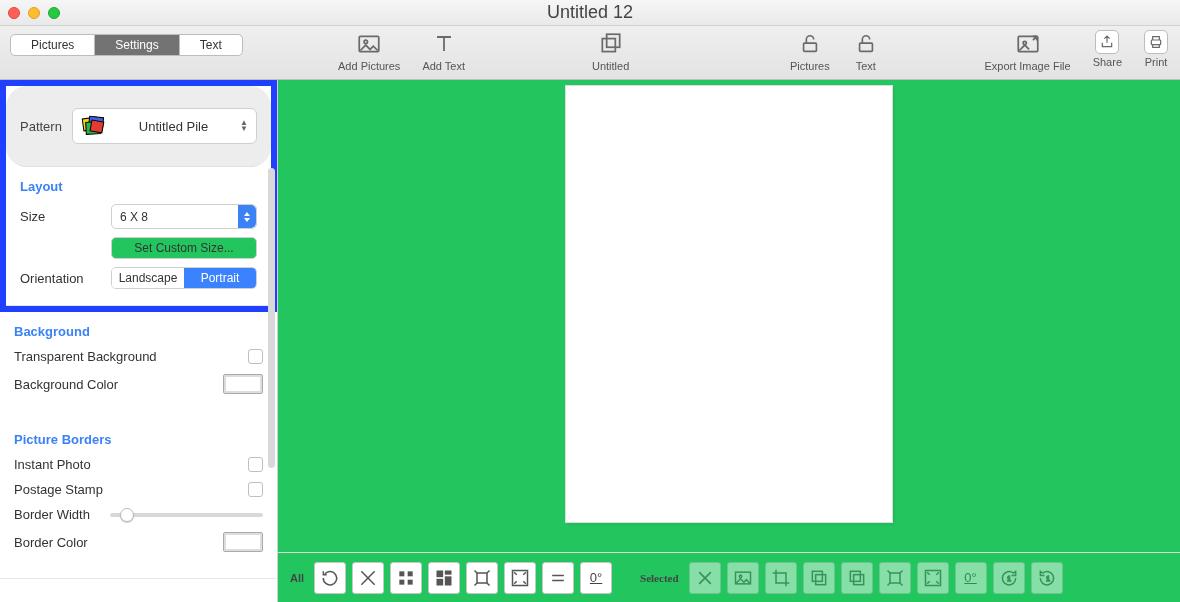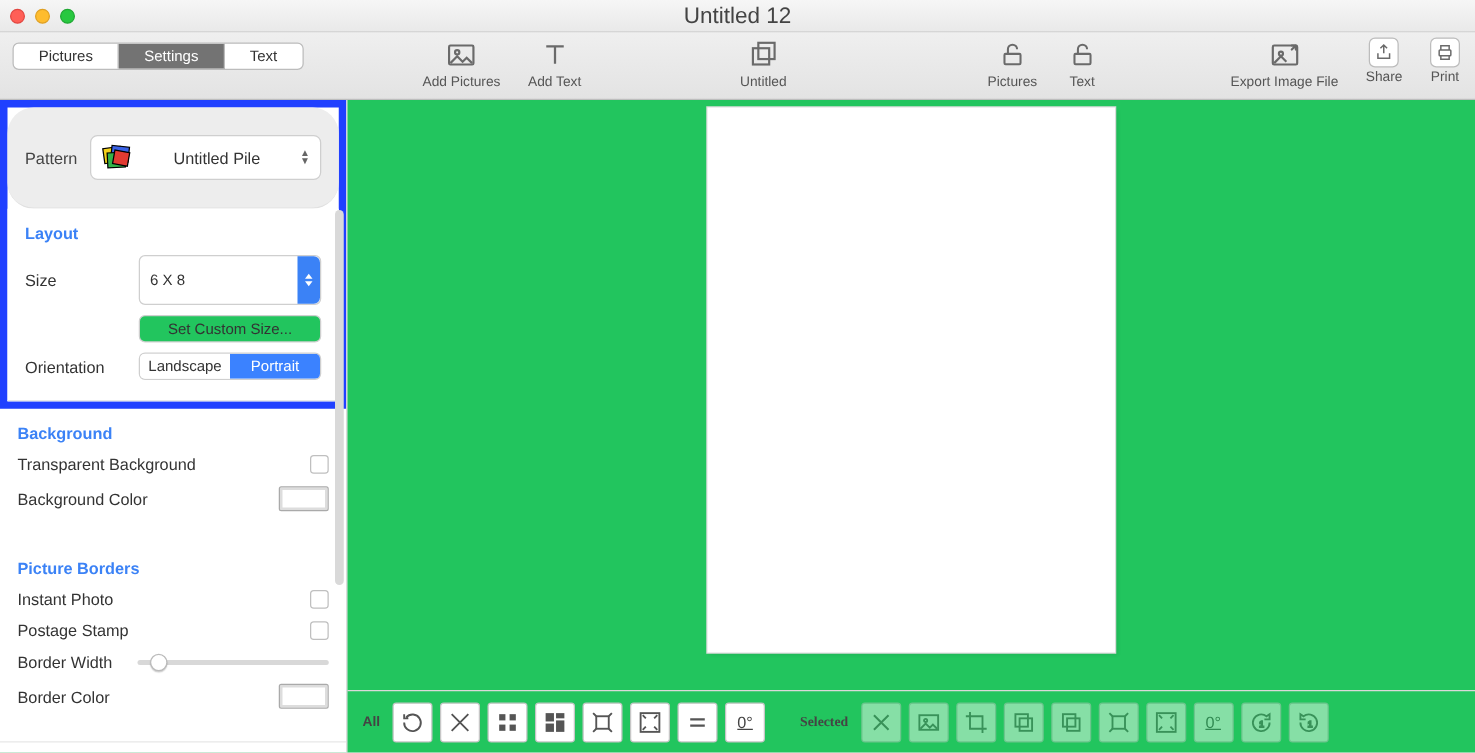--- a/index.html
+++ b/index.html
@@ -39,21 +39,21 @@
 .pattern-row .lbl{ font-size:13px; color:#444;}
 .pattern-select { flex:1; display:flex; align-items:center; background:#fff; border:1px solid #cfcfcf; border-radius:6px; height:36px; padding:0 8px; gap:10px; position:relative;}
 .pattern-select .thumb { width:26px; height:22px; position:relative;}
 .pattern-select .sel-text{ flex:1; font-size:13px; color:#333; text-align:center;}
 .pattern-select .arrows{ font-size:8px; color:#666; line-height:6px;}
 
 .section { padding:12px 14px 16px 14px; border-bottom:1px solid #e7e7e7;}
 .section h3 { font-size:13px; font-weight:600; color:#3b82f6; margin-bottom:10px;}
 .row { display:flex; align-items:center; gap:21px; margin-bottom:8px; font-size:13px; color:#333;}
 .row .lbl{ width:70px; font-size:13px; color:#333;}
-.select { flex:1; background:#fff; border:1px solid #cfcfcf; border-radius:5px; height:40px; display:flex; align-items:center; padding:0 8px; font-size:12px; position:relative;}
+.select { flex:1; background:#fff; border:1px solid #cfcfcf; border-radius:5px; height:25px; display:flex; align-items:center; padding:0 8px; font-size:12px; position:relative;}
 .select .stepper{ position:absolute; right:0; top:0; bottom:0; width:18px; background:#3b82f6; border-radius:0 5px 5px 0; display:flex; flex-direction:column; align-items:center; justify-content:center;}
 .select .stepper::before{content:"";border-left:3px solid transparent;border-right:3px solid transparent;border-bottom:4px solid #fff;margin-bottom:1px;}
 .select .stepper::after{content:"";border-left:3px solid transparent;border-right:3px solid transparent;border-top:4px solid #fff;margin-top:1px;}
 .btn-wide{ flex:1; background:#22c55e; border:1px solid #cfcfcf; border-radius:5px; height:22px; display:flex; align-items:center; justify-content:center; font-size:12px;}
 .seg2 { flex:1; display:flex; border:1px solid #cfcfcf; border-radius:5px; overflow:hidden; height:22px;}
 .seg2 div{ flex:1; display:flex; align-items:center; justify-content:center; font-size:12px; background:#fff;}
 .seg2 div.active{ background:#3b82ff; color:#fff;}
 
 .checkrow { display:flex; align-items:center; justify-content:space-between; font-size:13px; color:#333; margin-bottom:10px;}
 .chk{ width:15px; height:15px; border:1px solid #bfbfbf; border-radius:3px; background:#fff;}

